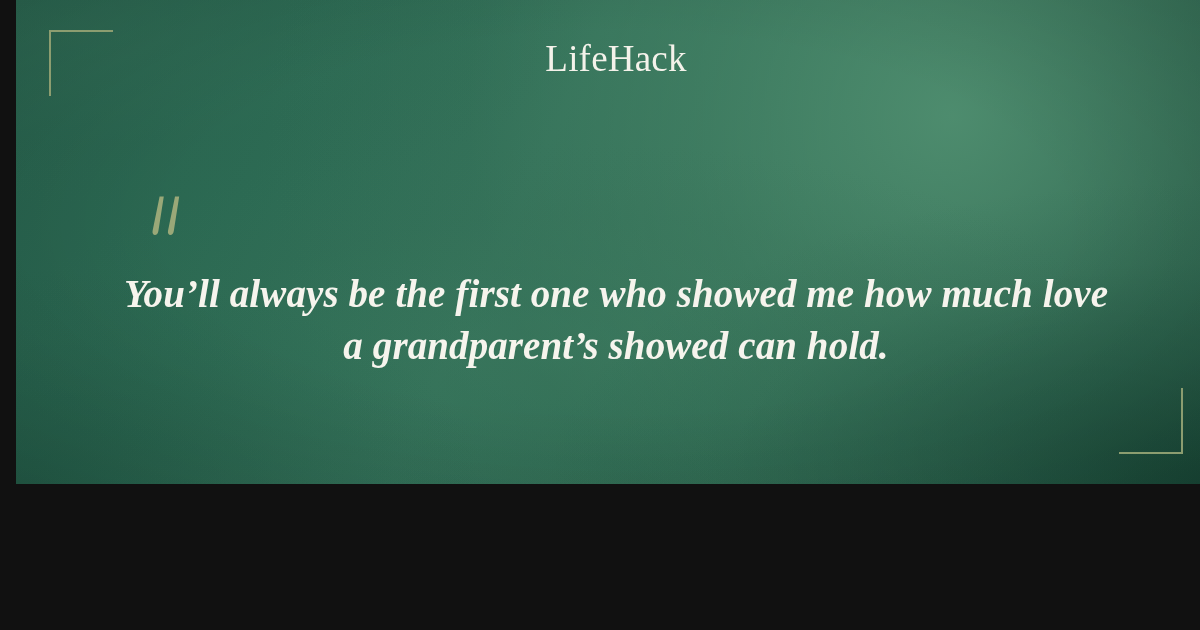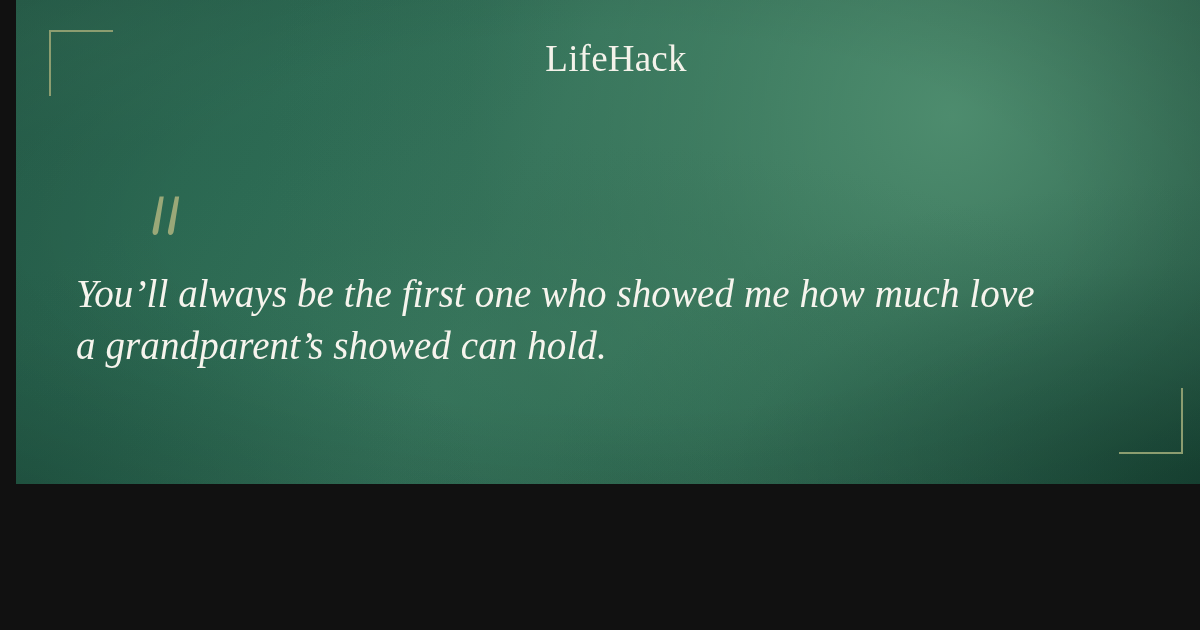--- a/index.html
+++ b/index.html
@@ -122,20 +122,22 @@
     height: 46px;
   }
   #quote-mark svg { display: block; }
 
   
   #quote-block {
     position: absolute;
     top: 268px;
     left: 60px;
     right: 60px;
+    text-align: center;
+    font-weight: bold;
   }
   .quote-line {
     color: #f6f4ed;
     font-family: "Liberation Serif", "DejaVu Serif", serif;
     font-style: italic;
     font-size: 39px;
     line-height: 52px;
     letter-spacing: 0.1px;
     white-space: nowrap;
   }

